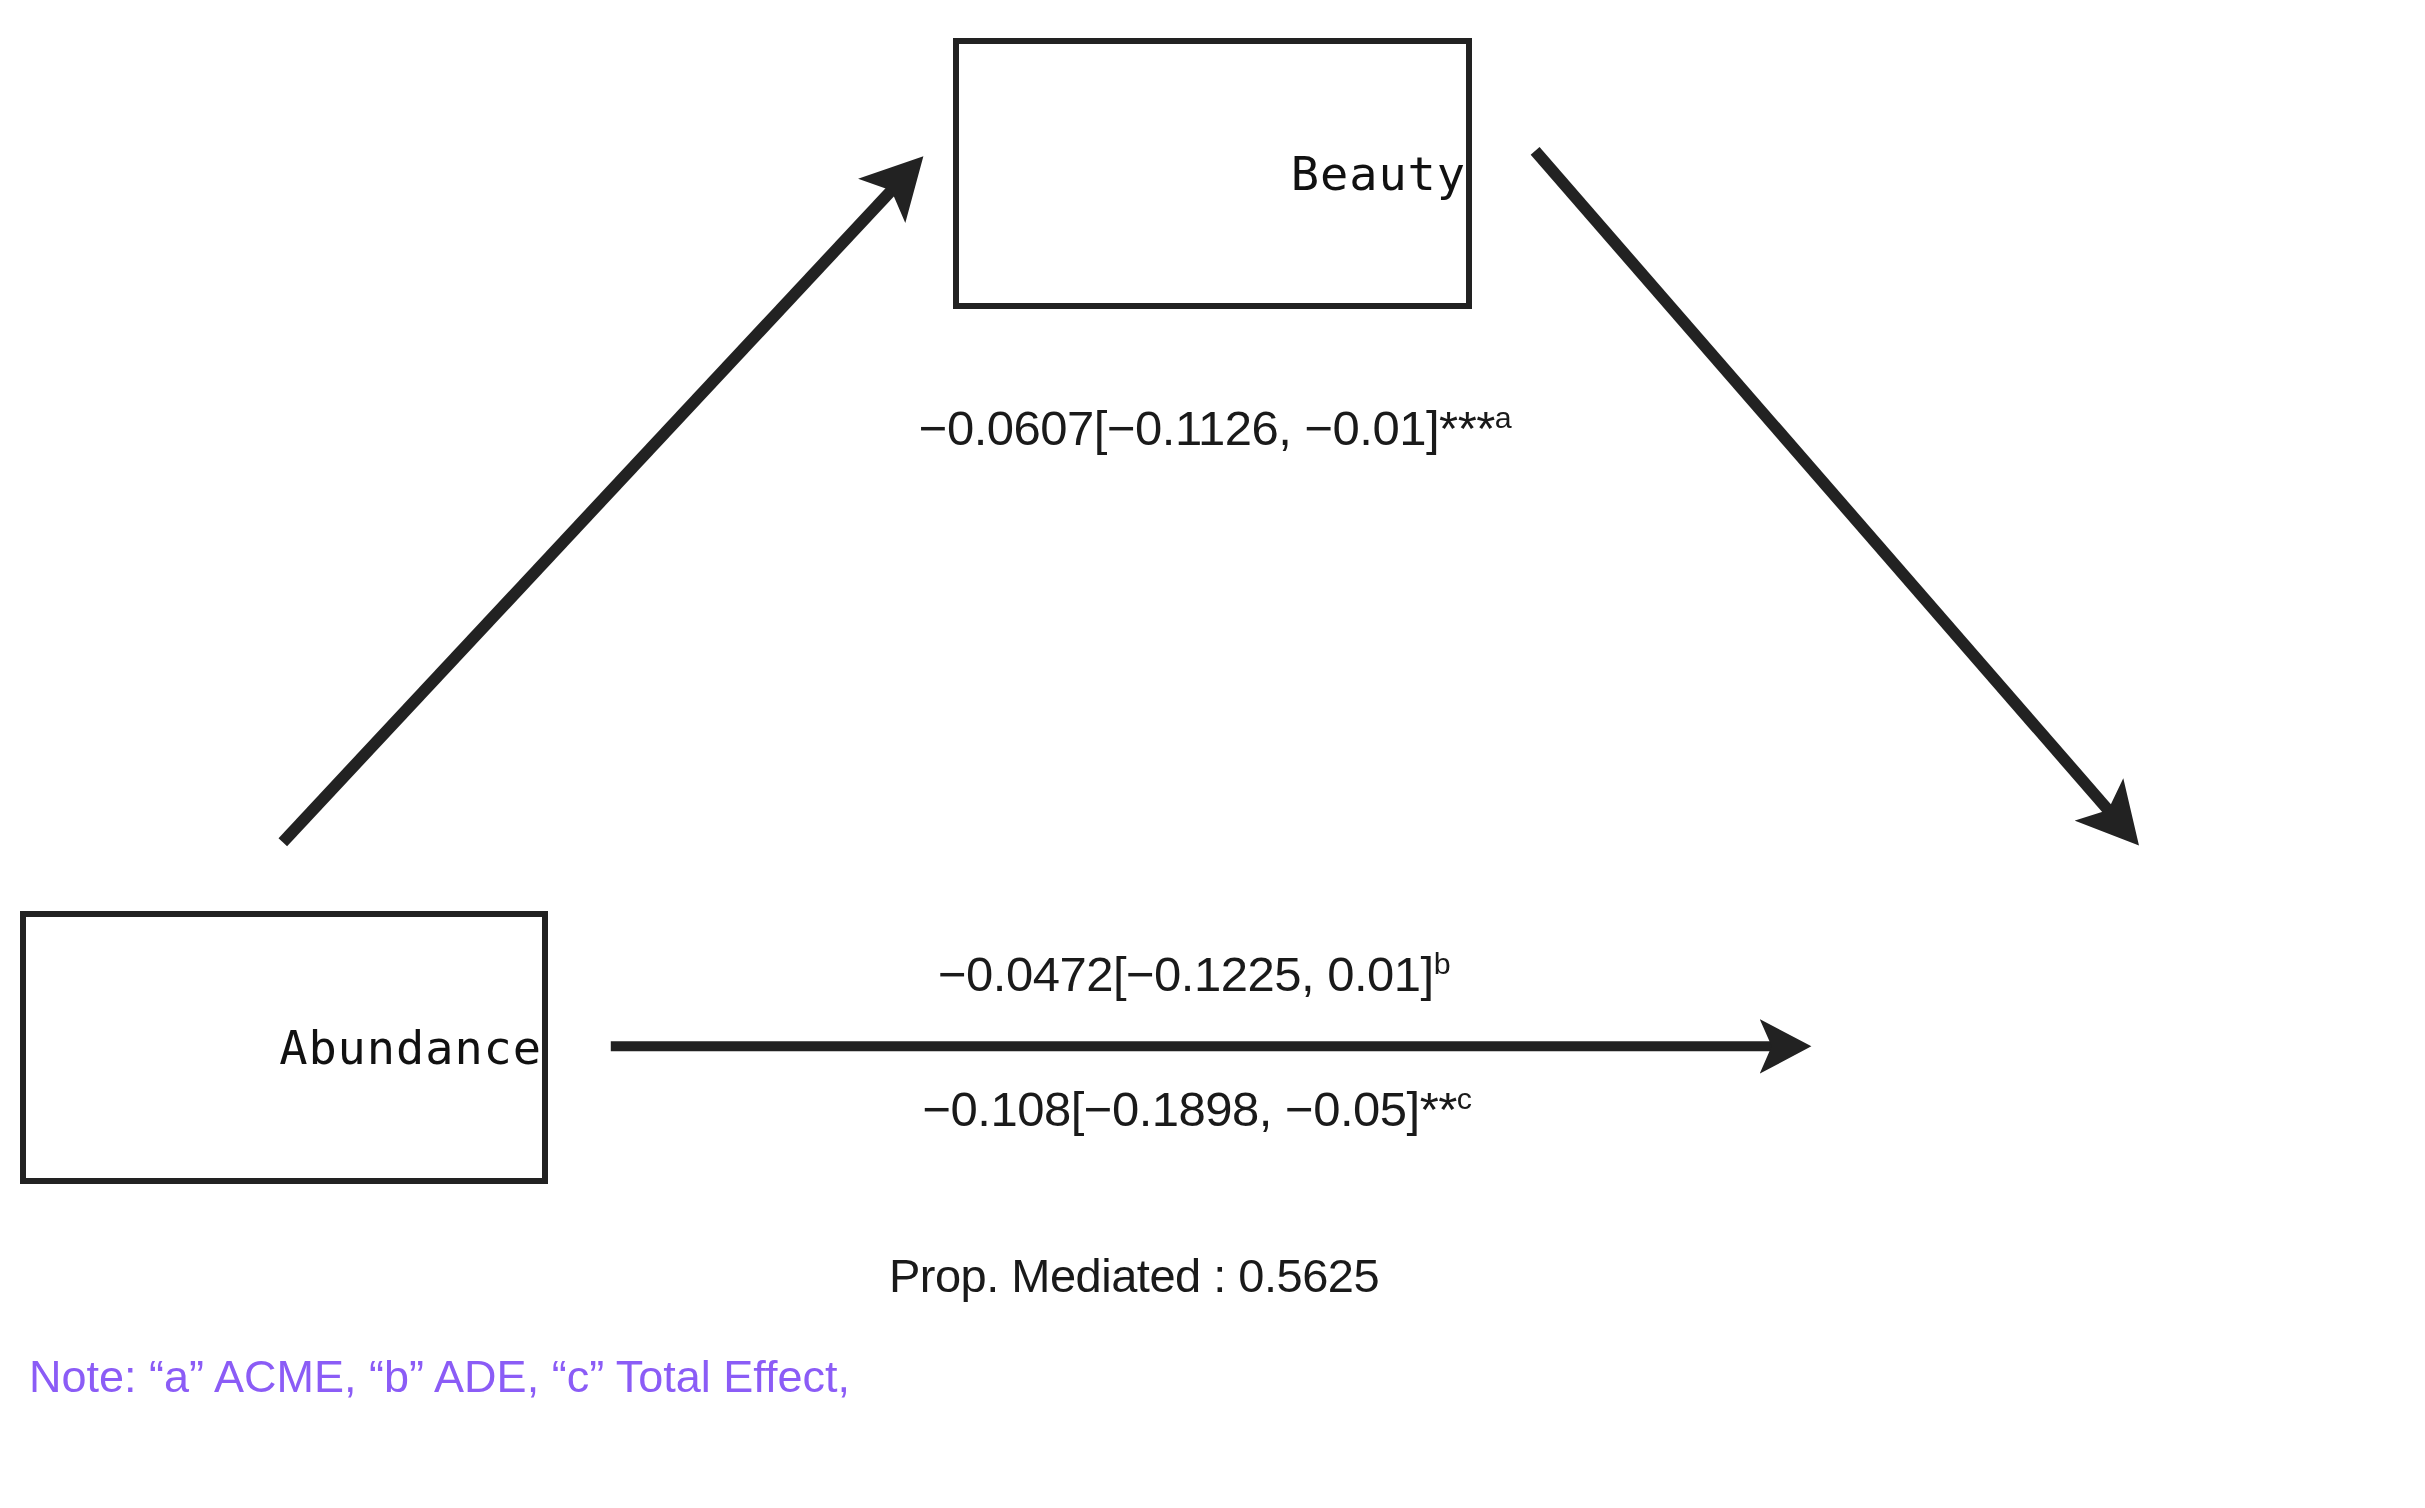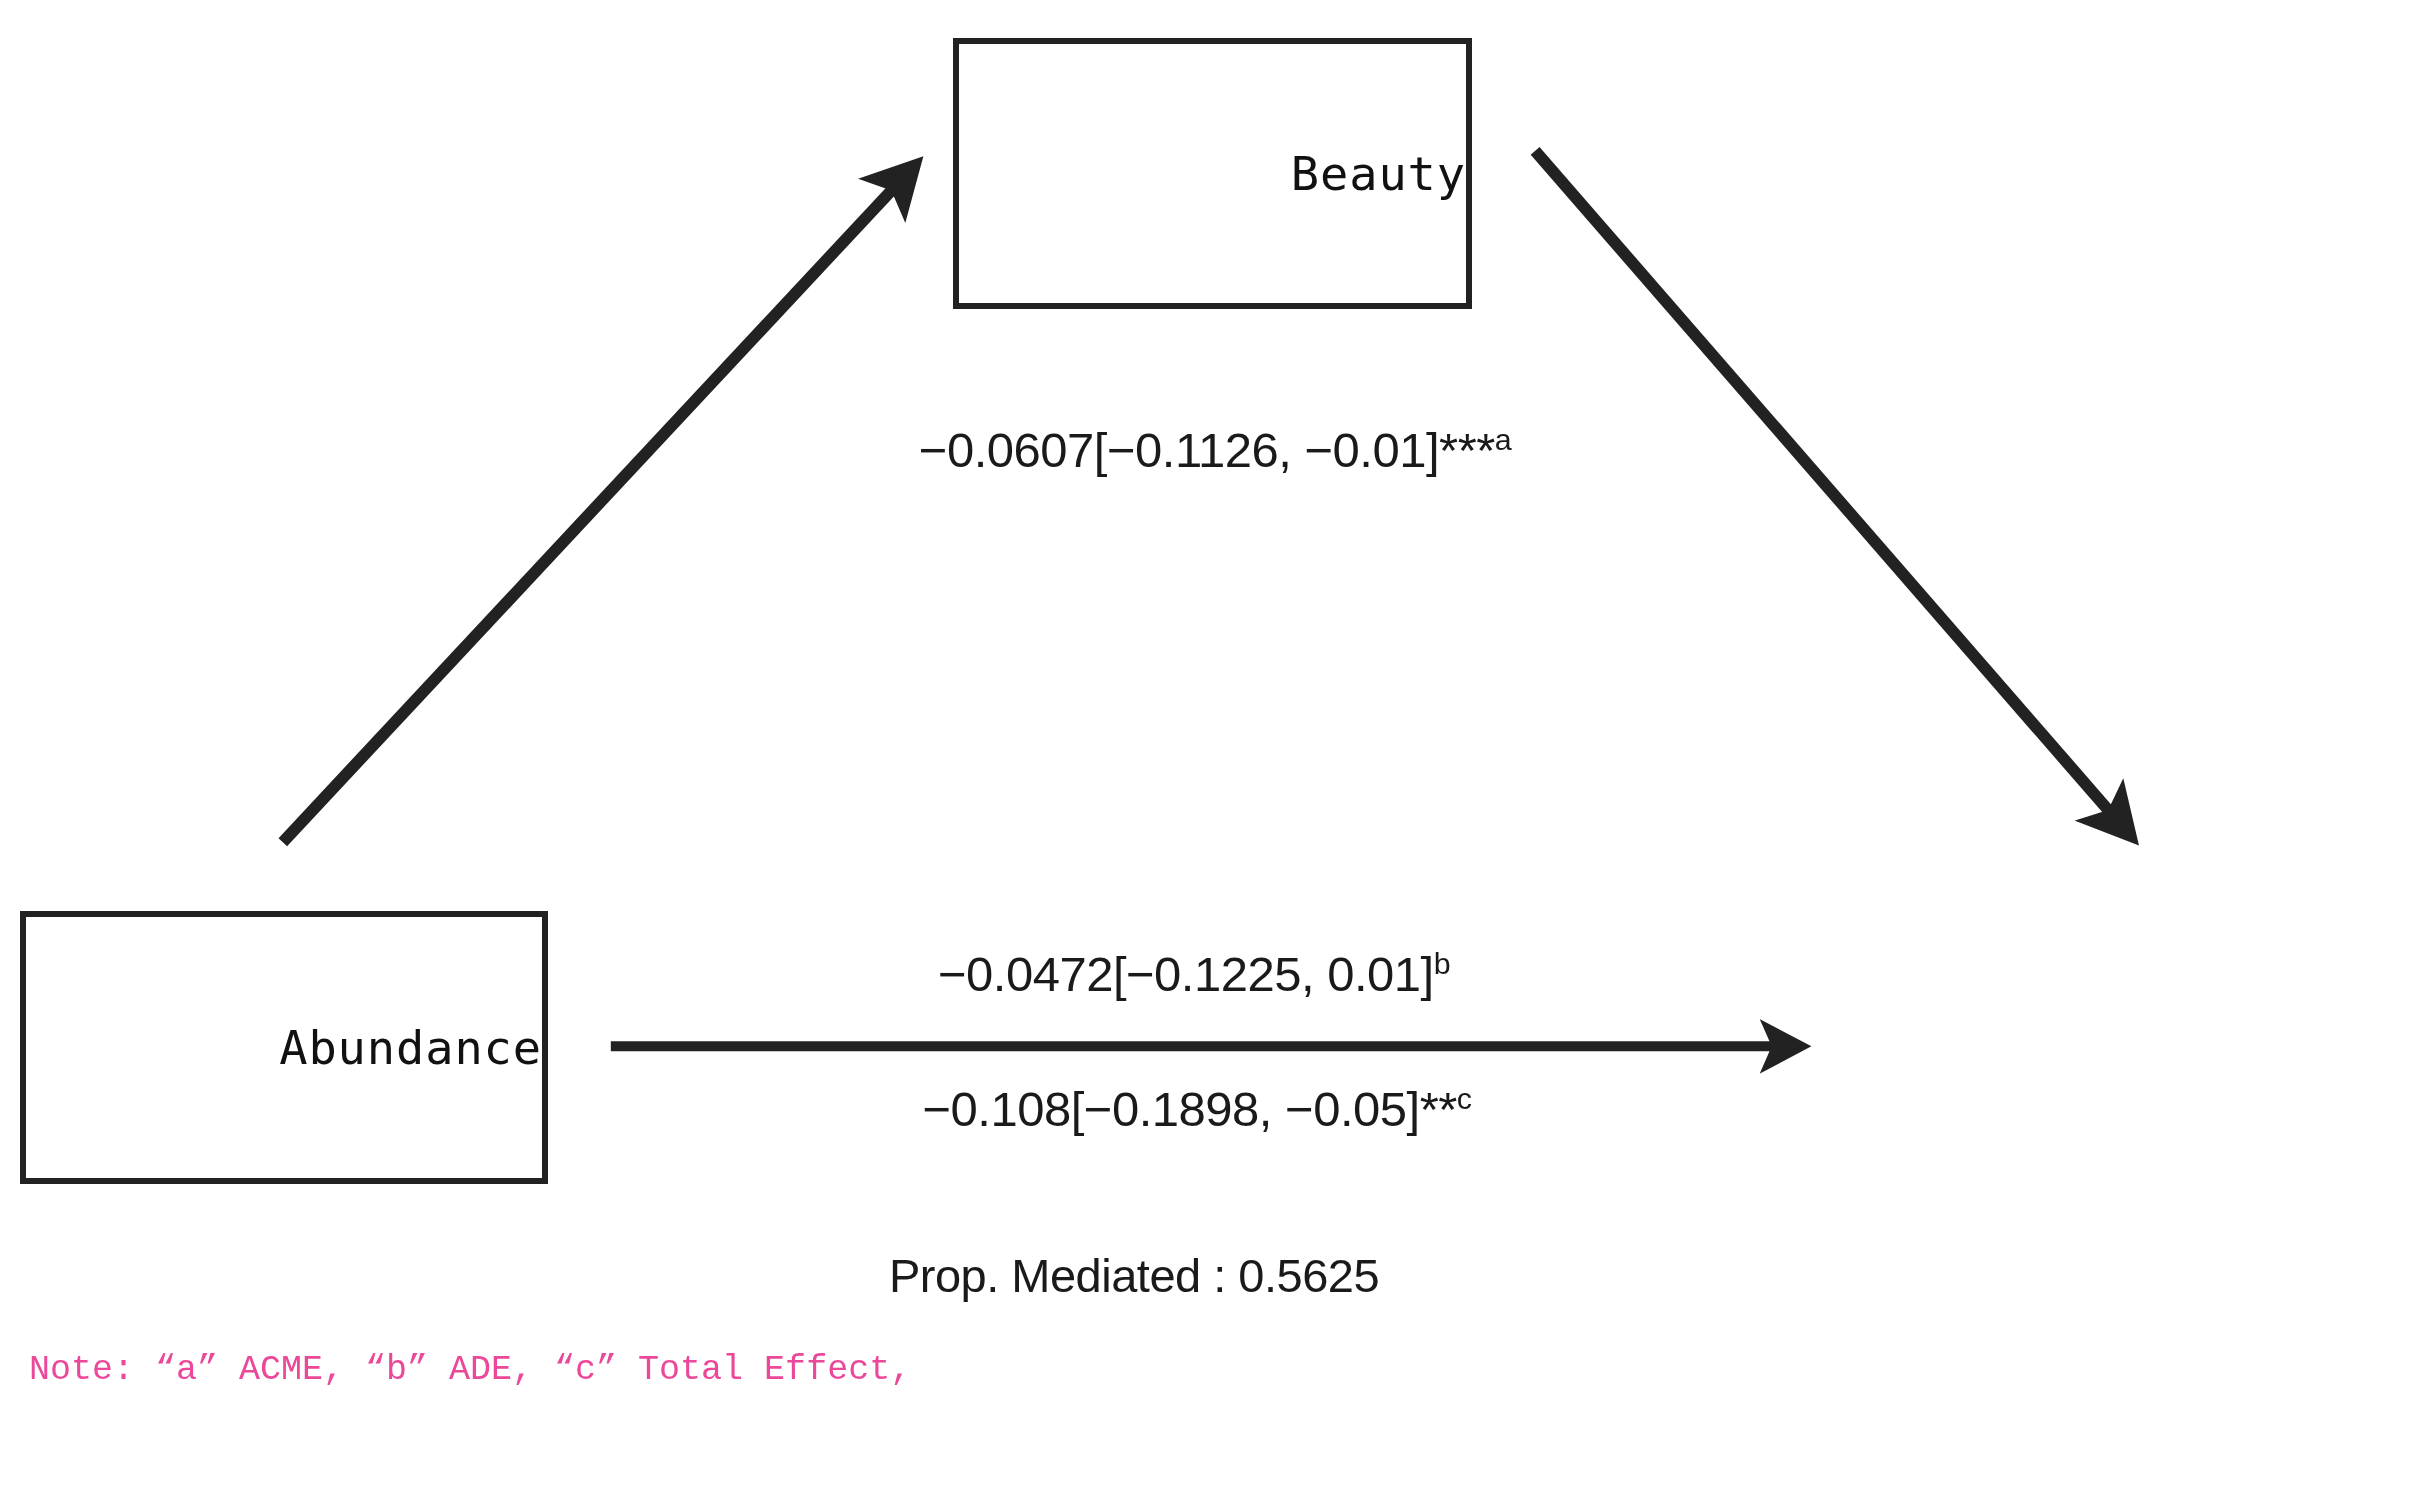--- a/index.html
+++ b/index.html
@@ -69,43 +69,42 @@
     letter-spacing: -0.5px;
   }
   .edge-label sup {
     font-size: 0.62em;
     vertical-align: super;
     line-height: 0;
   }
   #label-acme {
     left: 1215px;
     top: 400px;
-    margin-top: 22px;
   }
   #label-ade {
     left: 1194px;
     top: 946px;
   }
   #label-total {
     left: 1197px;
     top: 1081px;
   }
   #label-prop-mediated {
     left: 1134px;
     top: 1248px;
     font-size: 47px;
   }
   #note-block {
     position: absolute;
     left: 29px;
     top: 1348px;
-    font-family: Liberation Mono, monospace;
-    font-size: 35px;
+    font-family: Liberation Sans, sans-serif;
+    font-size: 45px;
     line-height: 1.3;
-    color: #ec4899;
+    color: #8b5cf6;
     white-space: nowrap;
   }
   #note-block div {
     margin: 0;
     padding: 0;
   }
 </style>
 </head>
 <body>
 

